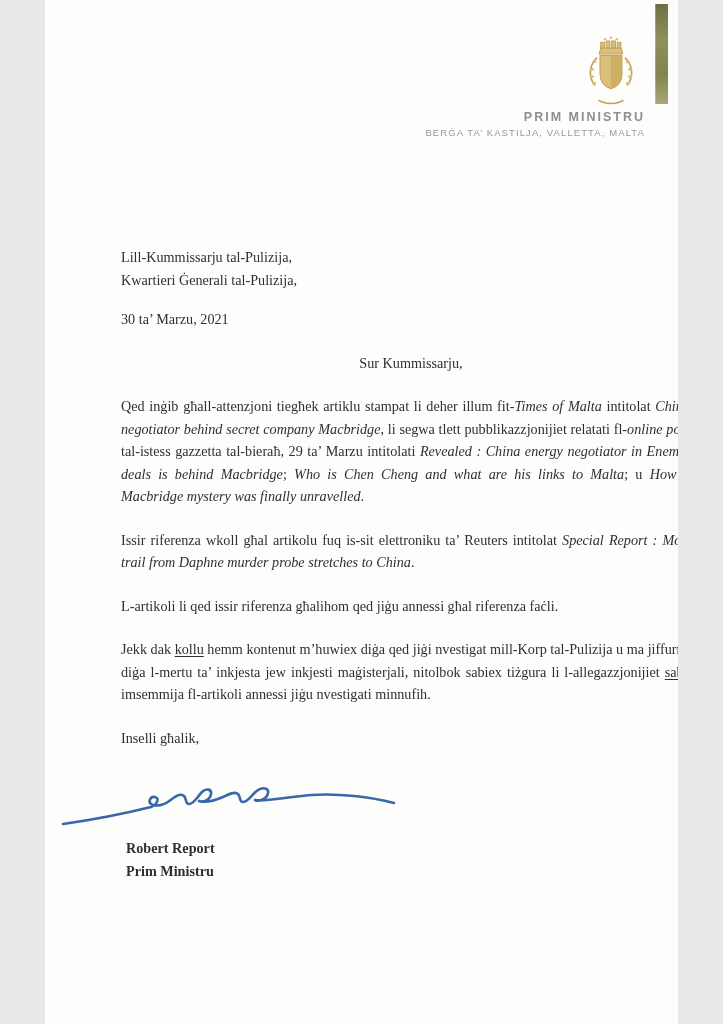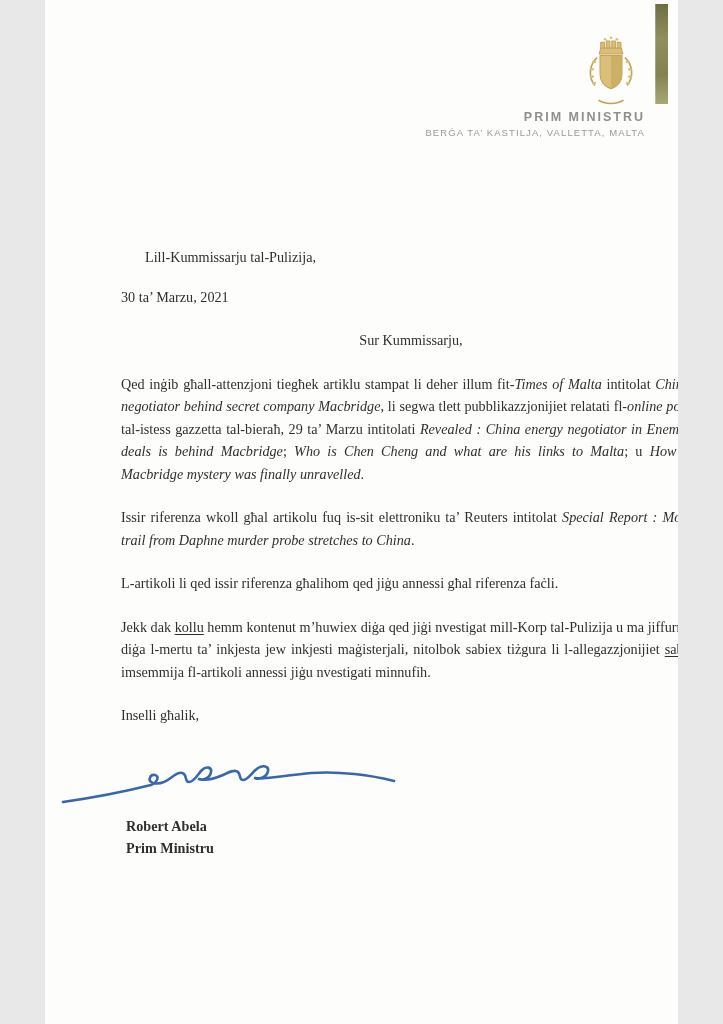--- a/index.html
+++ b/index.html
@@ -59,21 +59,21 @@
     color: #999;
   }
   .letter-body {
     position: absolute;
     left: 76px;
     top: 246px;
     width: 580px;
     font-size: 14.2px;
     line-height: 22.5px;
   }
-  .recipient-line { white-space: nowrap; margin-left: 24px; }
+  .recipient-line { white-space: nowrap; }
   .date-line { margin-top: 17px; }
   .salutation { margin-top: 21px; text-align: center; }
   .para { margin: 21px 0 0 0; text-align: justify; }
   .it { font-style: italic; }
   .un { text-decoration: underline; text-underline-offset: 2px; }
   .closing { margin-top: 21px; }
   .signature-wrap {
     margin-top: 28px;
     margin-left: -60px;
     height: 56px;
@@ -123,20 +123,21 @@
 
   <div class="office">
     <div class="office-title">PRIM MINISTRU</div>
     <div class="office-address">BERĠA TA’ KASTILJA, VALLETTA, MALTA</div>
   </div>
 
   <div class="letter-body">
 
     <div class="recipient">
       <div class="recipient-line">Lill-Kummissarju tal-Pulizija,</div>
+      <div class="recipient-line">Kwartieri Ġenerali tal-Pulizija,</div>
     </div>
 
     <div class="date-line">30 ta’ Marzu, 2021</div>
 
     <div class="salutation">Sur Kummissarju,</div>
 
     <p class="para"><span>Qed inġib għall-attenzjoni tiegħek artiklu stampat li deher illum fit-</span><span class="it">Times of Malta</span><span> intitolat </span><span class="it">Chinese negotiator behind secret company Macbridge</span><span>, li segwa tlett pubblikazzjonijiet relatati fl-</span><span class="it">online portal</span><span> tal-istess gazzetta tal-bieraħ, 29 ta’ Marzu intitolati </span><span class="it">Revealed : China energy negotiator in Enemalta deals is behind Macbridge</span><span>; </span><span class="it">Who is Chen Cheng and what are his links to Malta</span><span>; u </span><span class="it">How the Macbridge mystery was finally unravelled</span><span>.</span></p>
     <p class="para"><span>Issir riferenza wkoll għal artikolu fuq is-sit elettroniku ta’ Reuters intitolat </span><span class="it">Special Report : Money trail from Daphne murder probe stretches to China</span><span>.</span></p>
     <p class="para"><span>L-artikoli li qed issir riferenza għalihom qed jiġu annessi għal riferenza faċli.</span></p>
     <p class="para"><span>Jekk dak </span><span class="un">kollu</span><span> hemm kontenut m’huwiex diġa qed jiġi nvestigat mill-Korp tal-Pulizija u ma jiffurmax diġa l-mertu ta’ inkjesta jew inkjesti maġisterjali, nitolbok sabiex tiżgura li l-allegazzjonijiet </span><span class="un">sabiex</span><span> imsemmija fl-artikoli annessi jiġu nvestigati minnufih.</span></p>
@@ -159,17 +160,17 @@
                  C 168 17 174 14 177 17
                  C 180 20 178 25 182 25
                  C 187 25 191 17 197 13
                  C 202 10 208 11 207 16
                  C 206 22 198 25 194 23
                  C 202 25 226 20 250 18
                  C 278 16 310 20 333 26" fill="none" stroke="#2f5fa5" stroke-width="2.6" stroke-linecap="round" stroke-linejoin="round" opacity="0.95"></path>
       </svg>
     </div>
 
-    <div class="signer-name">Robert Abela</div>
+    <div class="signer-name">Robert Report</div>
     <div class="signer-title">Prim Ministru</div>
 
   </div>
 </div>
 
 </body></html>

